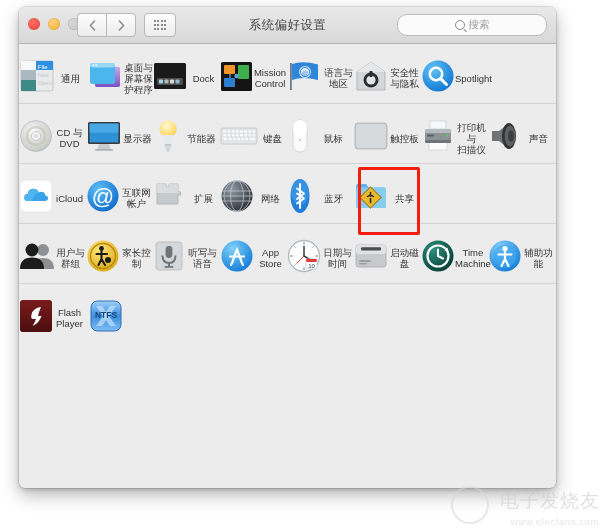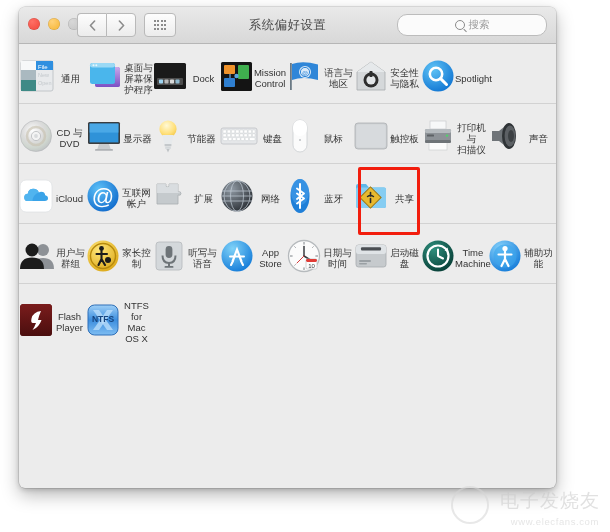--- a/index.html
+++ b/index.html
@@ -734,22 +734,20 @@
                     <stop offset="0.5" stop-color="#3d8ede"></stop>
                     <stop offset="1" stop-color="#7ebdf2"></stop>
               </linearGradient>
                 </defs>
               <rect x="2" y="2" width="30" height="30" rx="6.5" fill="url(#ntg)" stroke="#2e6fb8" stroke-width="1"></rect>
               <path d="M7 7 L13 7 L27 27 L21 27 Z" fill="#bfe0fb" opacity="0.75"></path>
               <path d="M27 7 L21 7 L7 27 L13 27 Z" fill="#bfe0fb" opacity="0.75"></path>
               <text x="17" y="19" font-size="8.5" fill="#17457f" text-anchor="middle" font-family="Liberation Sans, sans-serif" font-weight="bold">NTFS</text>
             </svg>
           </span>
-          <span class="lbl" style="white-space:pre-line">NTFS for
-Mac OS X</span>
         </div>
       </div>
 
     </div>
   </div>
 
   <div class="watermark">
     <div class="wm-circle"></div>
     <div class="wm-text">电子发烧友</div>
     <div class="wm-url">www.elecfans.com</div>

